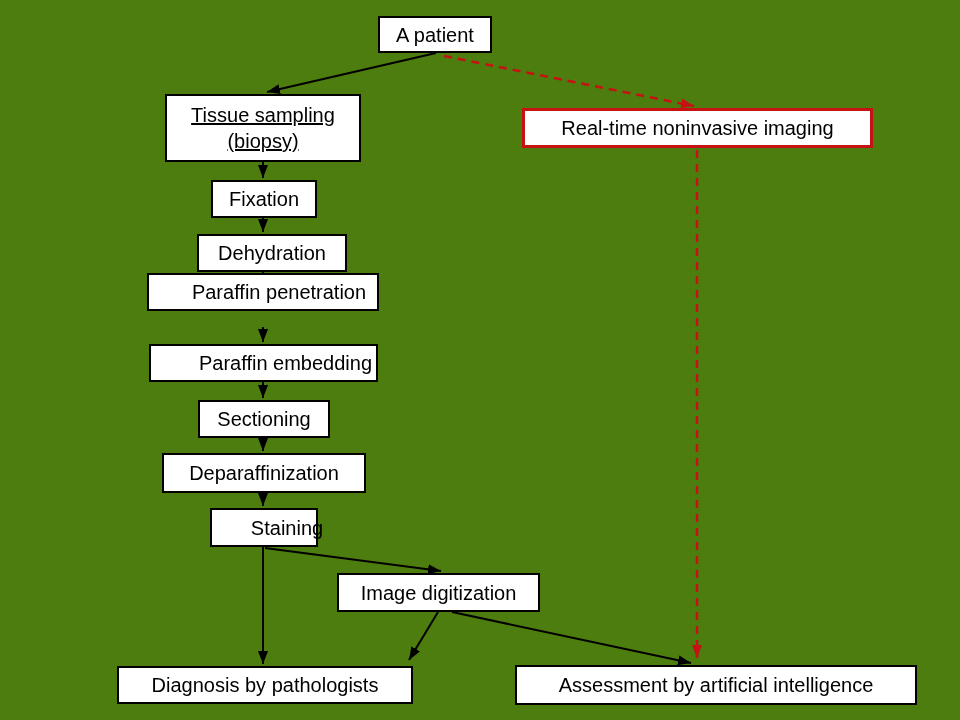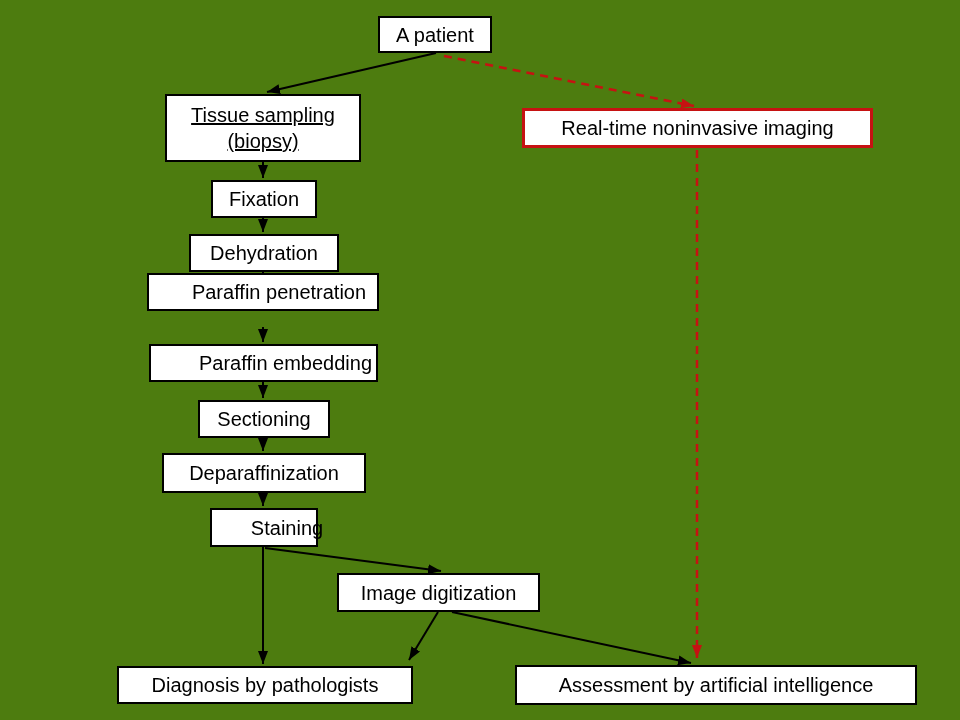--- a/index.html
+++ b/index.html
@@ -39,21 +39,21 @@
     z-index: 2;
   }
   .node.red-node {
     border: 3px solid #c61212;
     text-align: center;
   }
   
   .n-patient              { left: 378px; top: 16px;  width: 114px; height: 37px; }
   .n-tissue               { left: 165px; top: 94px;  width: 196px; height: 68px; text-decoration: underline; }
   .n-fixation             { left: 211px; top: 180px; width: 106px; height: 38px; }
-  .n-dehydration          { left: 189px; top: 234px; width: 150px; height: 38px; }
+  .n-dehydration          { left: 197px; top: 234px; width: 150px; height: 38px; }
   .n-paraffin-penetration { left: 147px; top: 273px; width: 232px; height: 38px; padding-left: 32px; }
   .n-paraffin-embedding   { left: 149px; top: 344px; width: 229px; height: 38px; padding-left: 44px; }
   .n-sectioning           { left: 198px; top: 400px; width: 132px; height: 38px; }
   .n-deparaffinization    { left: 162px; top: 453px; width: 204px; height: 40px; }
   .n-staining             { left: 210px; top: 508px; width: 108px; height: 39px; padding-left: 46px; }
   .n-image-digitization   { left: 337px; top: 573px; width: 203px; height: 39px; }
   .n-diagnosis            { left: 117px; top: 666px; width: 296px; height: 38px; }
   .n-assessment           { left: 515px; top: 665px; width: 402px; height: 40px; }
   .n-realtime             { left: 522px; top: 108px; width: 351px; height: 40px; }
 </style>

